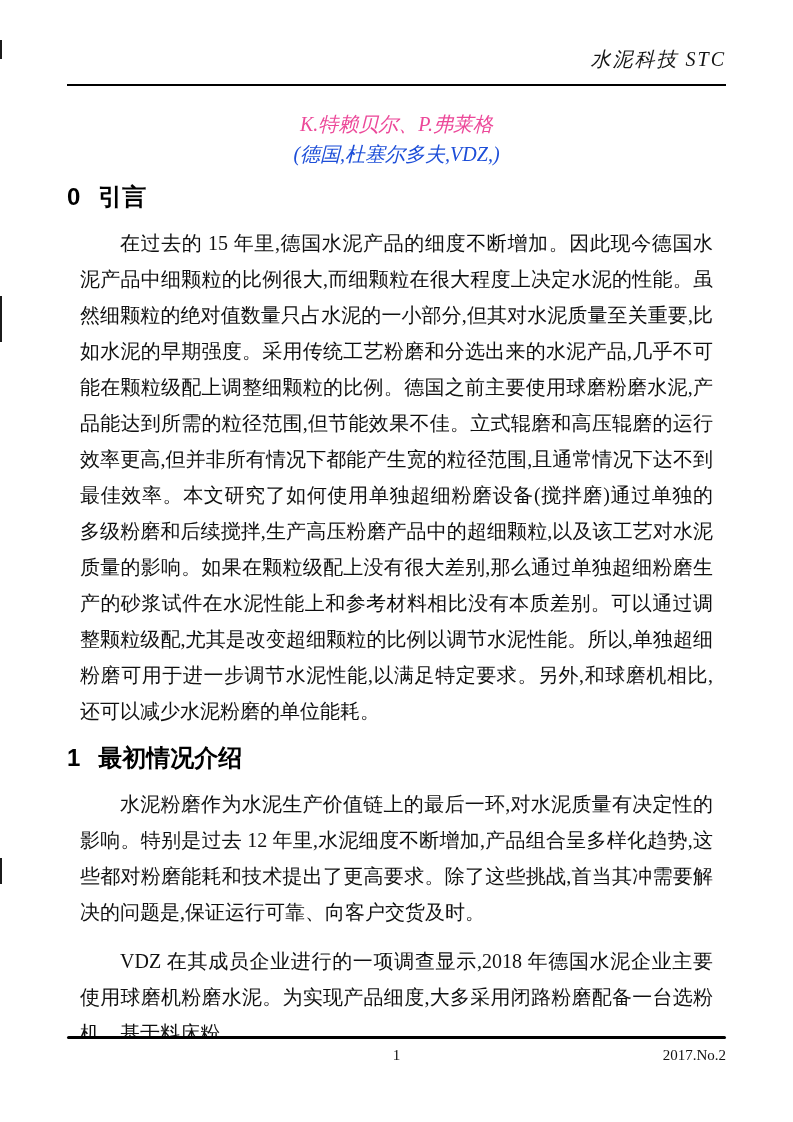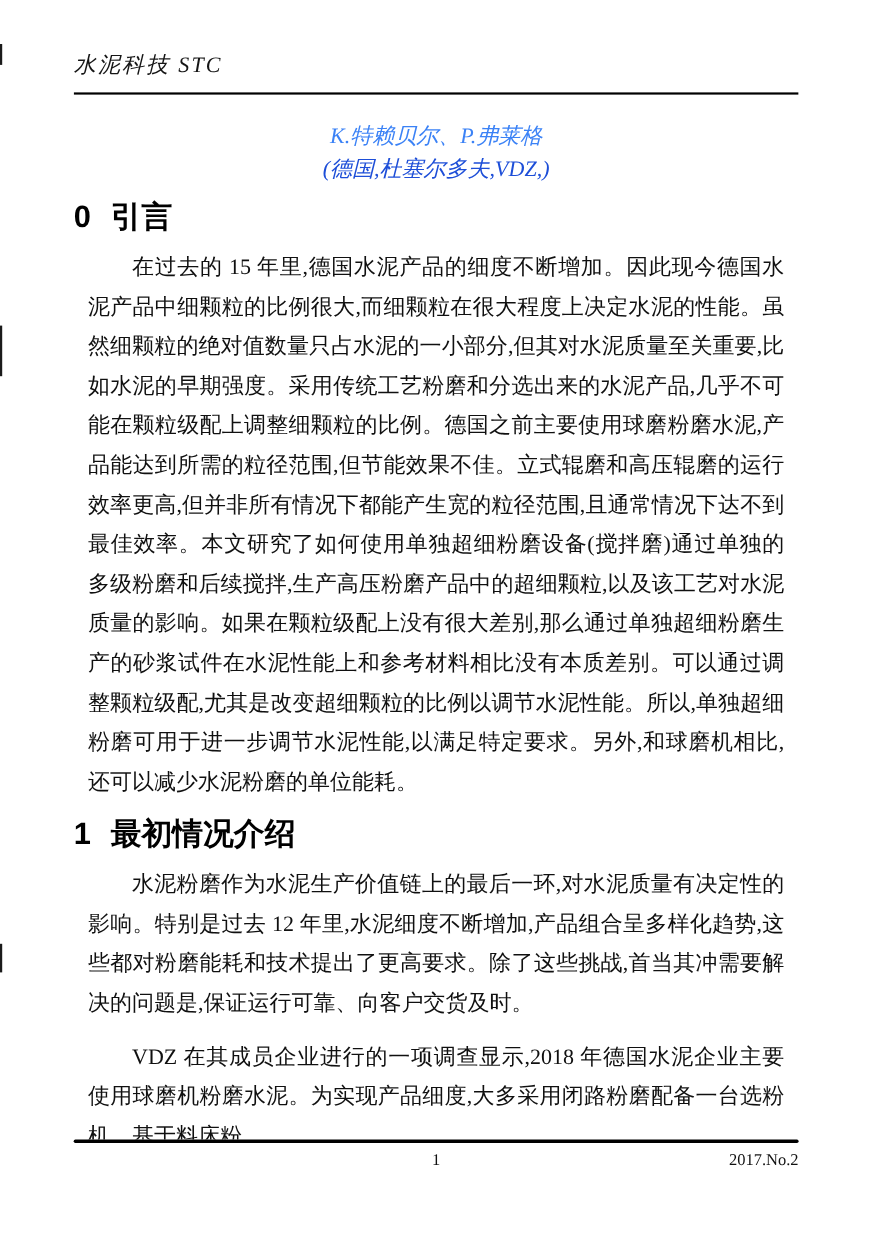--- a/index.html
+++ b/index.html
@@ -18,21 +18,21 @@
   .content {
     position: absolute;
     left: 67px;
     right: 67px;
     top: 0;
     height: 1036px;
     overflow: hidden;
   }
   .running-header {
     margin-top: 46px;
-    text-align: left;
+    text-align: right;
     font-size: 20px;
     line-height: 26px;
     font-style: italic;
     letter-spacing: 2px;
     color: #151515;
   }
   .header-rule {
     height: 0;
     border-top: 2px solid #000000;
     margin-top: 12px;
@@ -45,35 +45,35 @@
     font-size: 33px;
     line-height: 44px;
     color: #000000;
   }
   .authors {
     margin-top: 24px;
     text-align: center;
     font-size: 20px;
     line-height: 28px;
     font-style: italic;
-    color: #3b82f6;
+    color: #ec4899;
   }
   .affiliation {
     margin-top: 2px;
     text-align: center;
     font-size: 20px;
     line-height: 28px;
     font-style: italic;
     color: #1d4ed8;
   }
   .section-heading {
     margin: 14px 0 8px 0;
     font-family: "Liberation Sans", sans-serif;
     font-weight: 700;
-    font-size: 28px;
+    font-size: 24px;
     line-height: 30px;
     color: #000000;
   }
   .section-heading .sec-num {
     display: inline-block;
     margin-right: 18px;
   }
   .body-para {
     margin: 13px;
     font-size: 20px;

